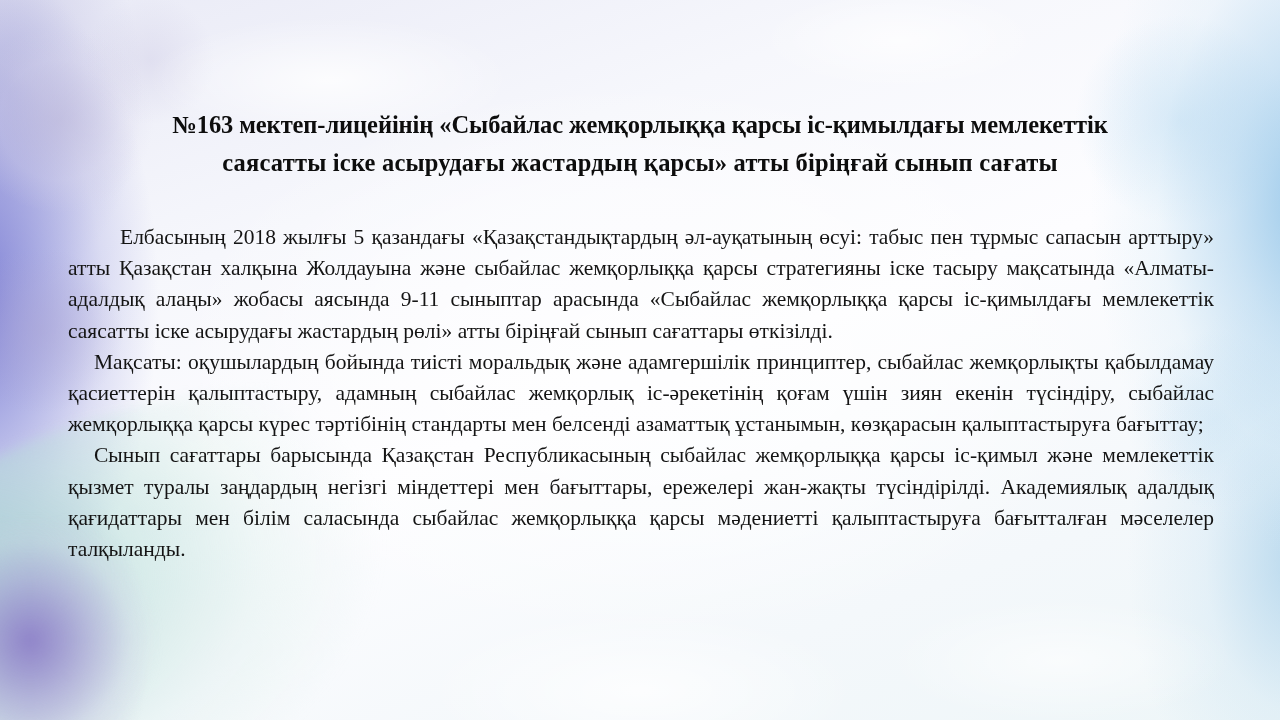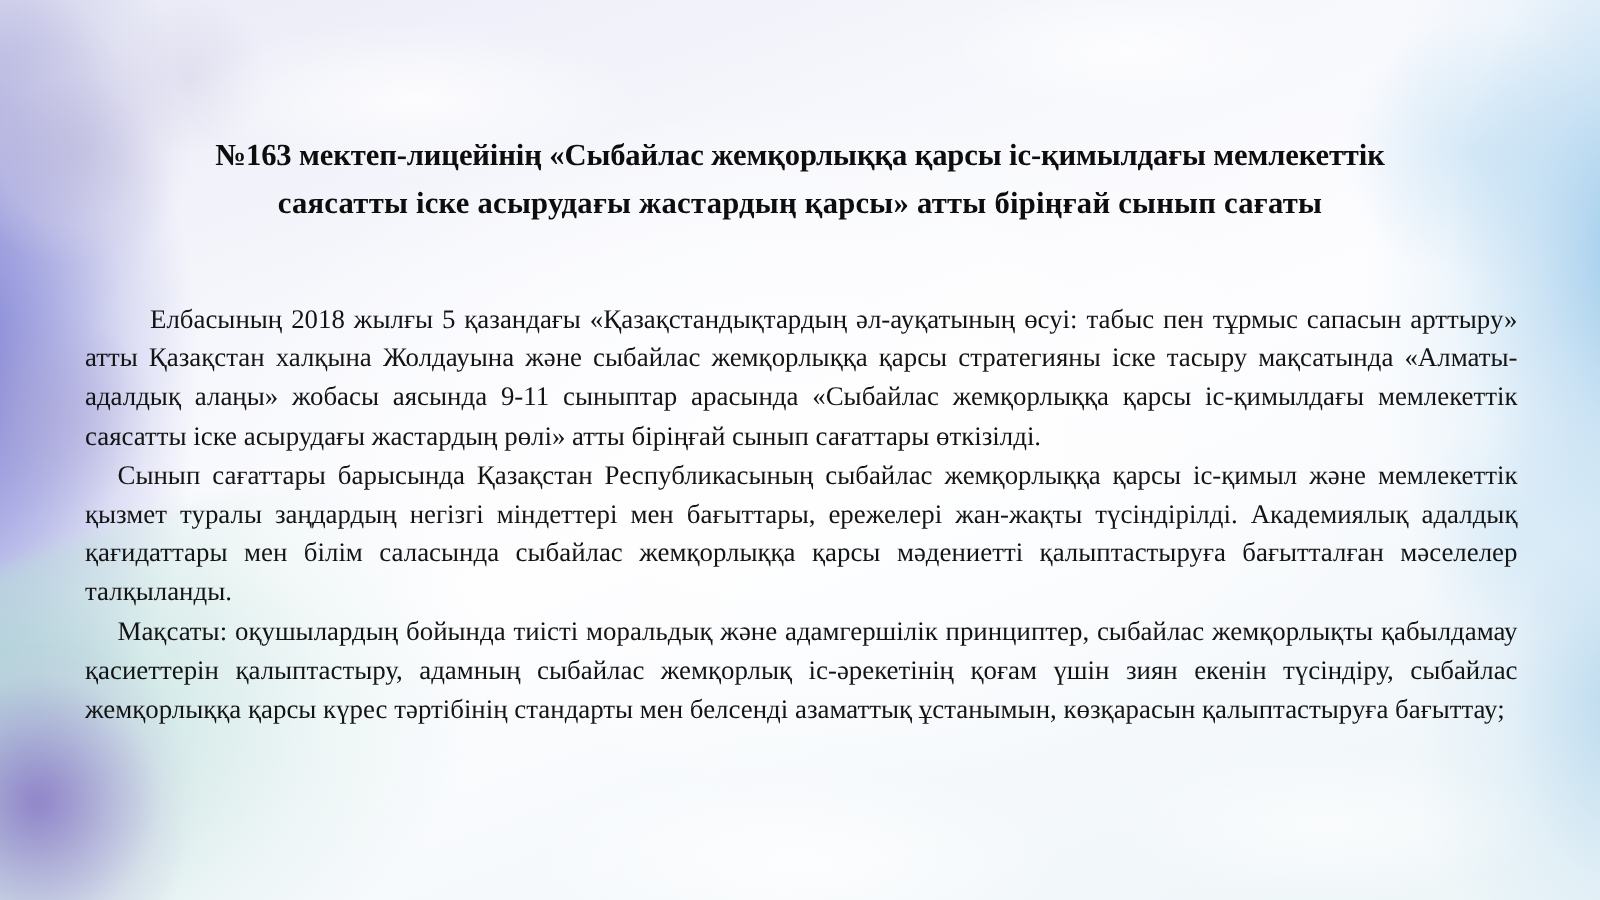--- a/index.html
+++ b/index.html
@@ -136,21 +136,21 @@
     margin: 0;
     font-family: "Liberation Serif", "DejaVu Serif", serif;
     font-size: 21.5px;
     line-height: 31.2px;
     color: #141414;
     text-align: justify;
     text-justify: inter-word;
     -moz-text-align-last: left;
     text-align-last: left;
   }
-  .para-1 { text-indent: 52px; margin-top: 18px; }
+  .para-1 { text-indent: 52px; }
   .para-2 { text-indent: 26px; }
   .para-3 { text-indent: 26px; }
 </style>
 </head>
 <body>
 
 <div class="slide">
 
   <div class="bg-layer bg-base"></div>
   <div class="bg-layer bg-violet-left"></div>
@@ -163,18 +163,18 @@
 
   <div class="content">
 
     <div class="slide-title">
       <span class="ttl-line ttl-line-1">№163 мектеп-лицейінің «Сыбайлас жемқорлыққа қарсы іс-қимылдағы мемлекеттік</span>
       <span class="ttl-line ttl-line-2">саясатты  іске асырудағы жастардың қарсы» атты  біріңғай сынып сағаты</span>
     </div>
 
     <div class="body-block">
       <p class="para para-1">Елбасының 2018 жылғы 5 қазандағы «Қазақстандықтардың әл-ауқатының өсуі: табыс пен тұрмыс сапасын арттыру» атты Қазақстан халқына Жолдауына және сыбайлас жемқорлыққа қарсы стратегияны іске тасыру мақсатында «Алматы-адалдық алаңы» жобасы аясында 9-11 сыныптар арасында «Сыбайлас жемқорлыққа қарсы іс-қимылдағы мемлекеттік саясатты іске асырудағы жастардың рөлі» атты біріңғай сынып сағаттары өткізілді.</p>
+      <p class="para para-2">Мақсаты: оқушылардың бойында   тиісті моральдық және адамгершілік принциптер, сыбайлас жемқорлықты қабылдамау қасиеттерін қалыптастыру, адамның сыбайлас жемқорлық іс-әрекетінің қоғам үшін зиян екенін түсіндіру, сыбайлас жемқорлыққа қарсы күрес тәртібінің стандарты мен белсенді азаматтық ұстанымын, көзқарасын қалыптастыруға бағыттау;</p>
       <p class="para para-3">Сынып сағаттары барысында  Қазақстан Республикасының сыбайлас жемқорлыққа қарсы  іс-қимыл және мемлекеттік қызмет туралы заңдардың негізгі міндеттері мен бағыттары, ережелері жан-жақты түсіндірілді. Академиялық адалдық қағидаттары мен білім саласында сыбайлас жемқорлыққа қарсы мәдениетті қалыптастыруға бағытталған мәселелер  талқыланды.</p>
-      <p class="para para-2">Мақсаты: оқушылардың бойында   тиісті моральдық және адамгершілік принциптер, сыбайлас жемқорлықты қабылдамау қасиеттерін қалыптастыру, адамның сыбайлас жемқорлық іс-әрекетінің қоғам үшін зиян екенін түсіндіру, сыбайлас жемқорлыққа қарсы күрес тәртібінің стандарты мен белсенді азаматтық ұстанымын, көзқарасын қалыптастыруға бағыттау;</p>
     </div>
 
   </div>
 </div>
 
 </body></html>

